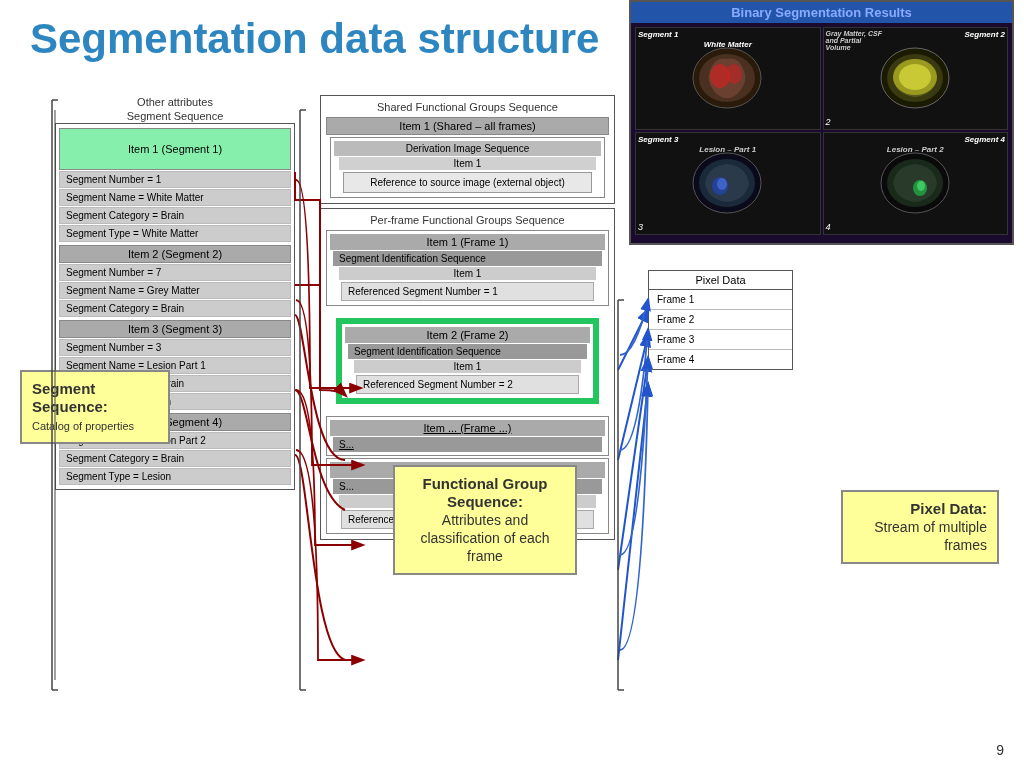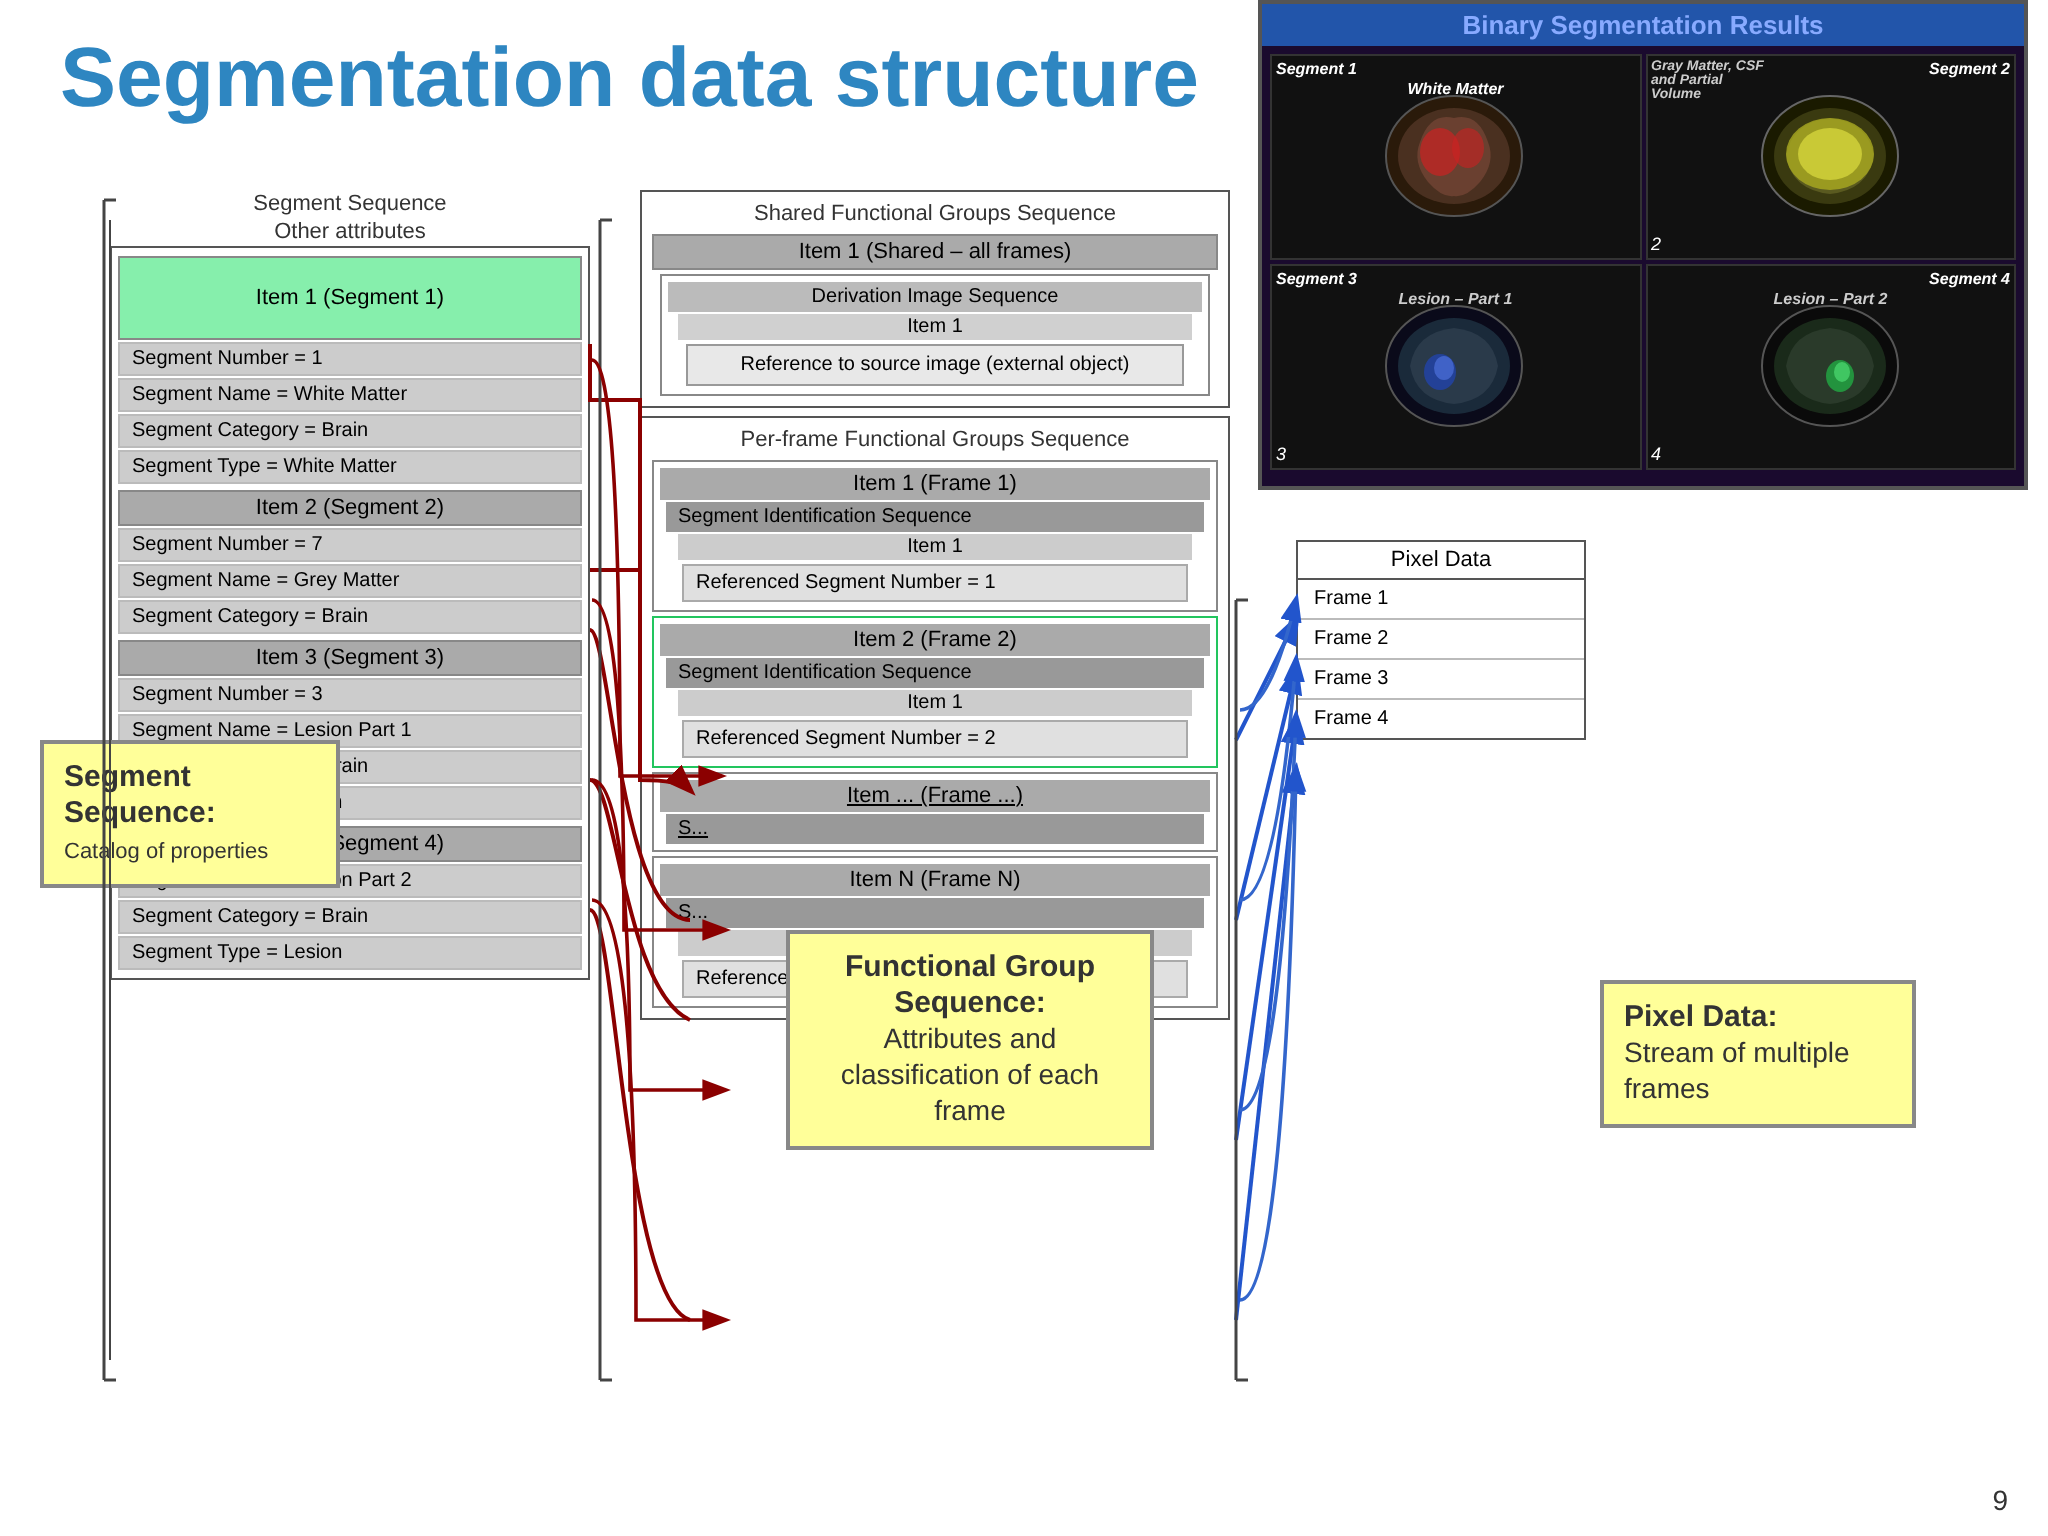--- a/index.html
+++ b/index.html
@@ -141,22 +141,22 @@
         <path d="M15,37 Q18,20 37,18 Q56,20 59,37 Q56,54 37,56 Q18,54 15,37" fill="#2a3a2a"></path>
         <ellipse cx="42" cy="42" rx="7" ry="8" fill="#22aa44" opacity="0.8"></ellipse>
         <ellipse cx="43" cy="40" rx="4" ry="5" fill="#44cc66" opacity="0.9"></ellipse>
       </svg>
       <span style="position:absolute;bottom:2px;left:2px;color:white;font-size:9px;">4</span>
     </div>
   </div>
 </div>
 
 <div style="position:absolute;left:55px;top:95px;width:240px;">
+  <div style="text-align:center;font-size:11px;color:#333;padding:1px;">Other attributes</div>
   <div style="text-align:center;font-size:11px;color:#333;padding:1px;">Segment Sequence</div>
-  <div style="text-align:center;font-size:11px;color:#333;padding:1px;">Other attributes</div>
   <div style="border:1.5px solid #555;padding:3px;background:white;">
 
     <div style="background:#86efac;text-align:center;font-size:11px;padding:14px 4px;border:1px solid #888;margin:1px 0;">Item 1 (Segment 1)</div>
     <div style="background:#ccc;font-size:10px;padding:2px 6px;border:1px solid #bbb;margin:1px 0;">Segment Number = 1</div>
     <div style="background:#ccc;font-size:10px;padding:2px 6px;border:1px solid #bbb;margin:1px 0;">Segment Name = White Matter</div>
     <div style="background:#ccc;font-size:10px;padding:2px 6px;border:1px solid #bbb;margin:1px 0;">Segment Category = Brain</div>
     <div style="background:#ccc;font-size:10px;padding:2px 6px;border:1px solid #bbb;margin:1px 0;">Segment Type = White Matter</div>
 
     <div style="background:#aaa;text-align:center;font-size:11px;padding:2px 4px;border:1px solid #888;margin:1px 0;margin-top:3px;">Item 2 (Segment 2)</div>
     <div style="background:#ccc;font-size:10px;padding:2px 6px;border:1px solid #bbb;margin:1px 0;">Segment Number = 7</div>
@@ -191,21 +191,21 @@
   <div style="border:1.5px solid #555;padding:3px;background:white;">
     <div style="text-align:center;font-size:11px;color:#333;padding:2px;">Per-frame Functional Groups Sequence</div>
 
     <div style="border:1px solid #888;margin:2px;padding:2px;">
       <div style="background:#aaa;text-align:center;font-size:11px;padding:2px;margin:1px;">Item 1 (Frame 1)</div>
       <div style="background:#999;font-size:10px;padding:2px 6px;margin:1px 4px;">Segment Identification Sequence</div>
       <div style="background:#ccc;text-align:center;font-size:10px;padding:1px;margin:1px 10px;">Item 1</div>
       <div style="border:1px solid #aaa;margin:2px 12px;padding:3px 6px;background:#e0e0e0;font-size:10px;">Referenced Segment Number = 1</div>
     </div>
 
-    <div style="border:1px solid #22c55e;margin:2px;padding:2px;">
+    <div style="border:6px solid #22c55e;margin:12px;padding:2px;">
       <div style="background:#aaa;text-align:center;font-size:11px;padding:2px;margin:1px;">Item 2 (Frame 2)</div>
       <div style="background:#999;font-size:10px;padding:2px 6px;margin:1px 4px;">Segment Identification Sequence</div>
       <div style="background:#ccc;text-align:center;font-size:10px;padding:1px;margin:1px 10px;">Item 1</div>
       <div style="border:1px solid #aaa;margin:2px 12px;padding:3px 6px;background:#e0e0e0;font-size:10px;">Referenced Segment Number = 2</div>
     </div>
 
     <div style="border:1px solid #888;margin:2px;padding:2px;min-height:30px;text-decoration:underline;">
       <div style="background:#aaa;text-align:center;font-size:11px;padding:2px;margin:1px;">Item ... (Frame ...)</div>
       <div style="background:#999;font-size:10px;padding:2px 6px;margin:1px 4px;">S...</div>
     </div>
@@ -232,21 +232,21 @@
 <div style="position:absolute;left:20px;top:370px;width:150px;border:2px solid #888;background:#ffff99;padding:8px 10px;">
   <span style="font-weight:bold;font-size:15px;color:#333;">Segment Sequence:</span><br>
   <span style="font-size:11px;color:#333;">Catalog of properties</span>
 </div>
 
 <div style="position:absolute;left:393px;top:465px;width:184px;border:2px solid #888;background:#ffff99;padding:8px 10px;text-align:center;">
   <span style="font-weight:bold;font-size:15px;color:#333;">Functional Group Sequence:</span><br>
   <span style="font-size:14px;color:#333;">Attributes and classification of each frame</span>
 </div>
 
-<div style="position:absolute;left:800px;top:490px;width:158px;border:2px solid #888;background:#ffff99;padding:8px 10px;text-align:left;">
+<div style="position:absolute;left:841px;top:490px;width:158px;border:2px solid #888;background:#ffff99;padding:8px 10px;text-align:right;">
   <span style="font-weight:bold;font-size:15px;color:#333;">Pixel Data:</span><br>
   <span style="font-size:14px;color:#333;">Stream of multiple frames</span>
 </div>
 
 <div class="page-number">9</div>
 
 <svg class="arrows-svg">
 
   <path d="M295,172 L295,200 L320,200 L320,390" stroke="#8b0000" stroke-width="2" fill="none"></path>
   <path d="M295,285 L320,285 L320,390 Q340,390 345,395" stroke="#8b0000" stroke-width="2" fill="none" marker-end="url(#arrowDark)"></path>

